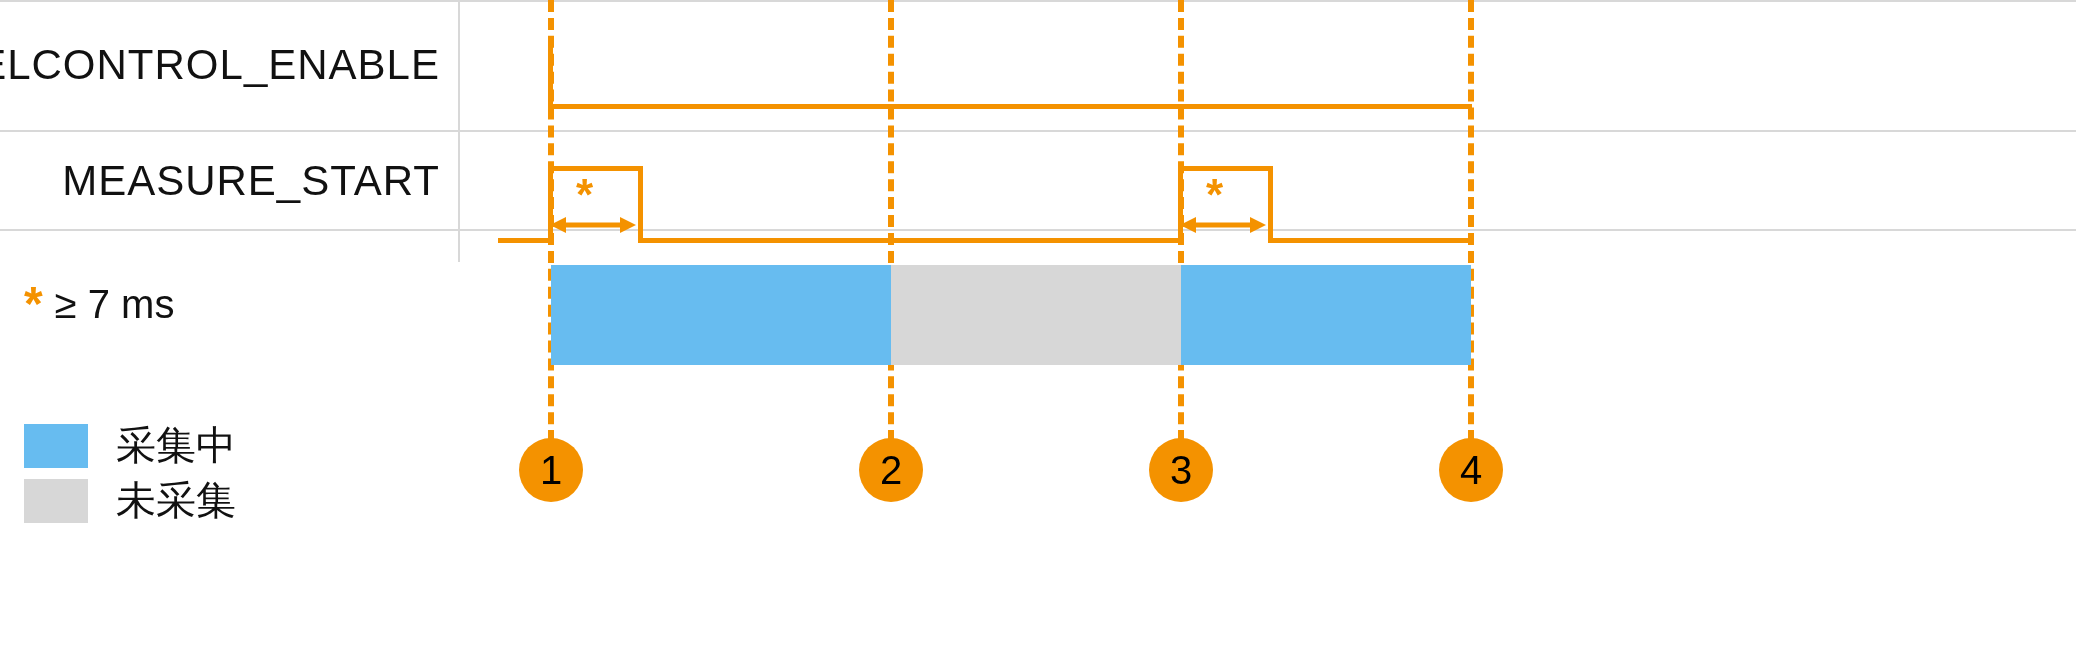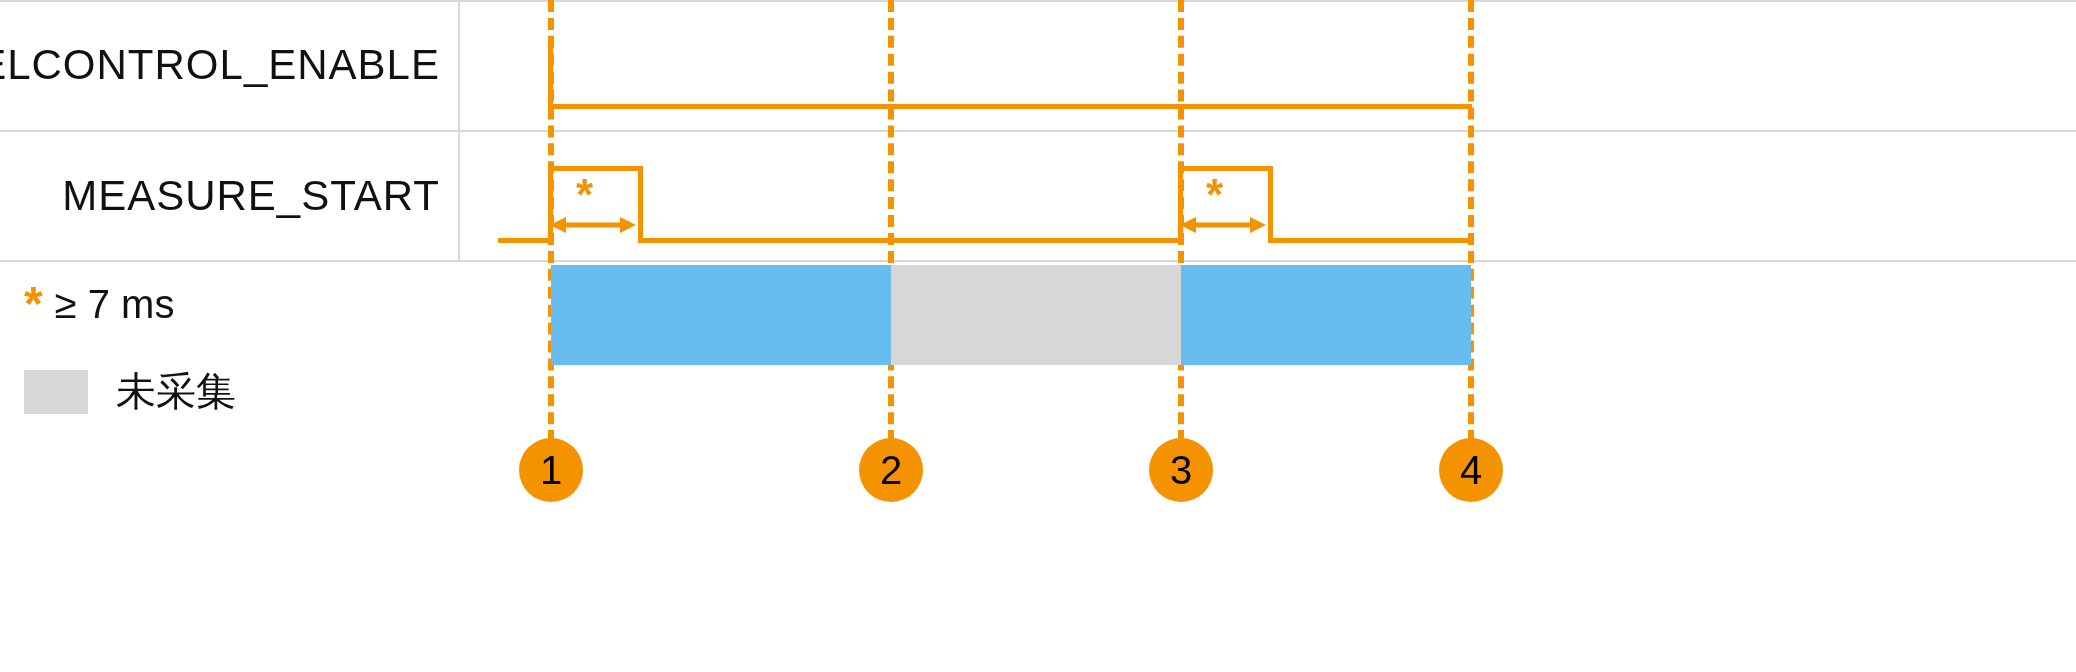--- a/index.html
+++ b/index.html
@@ -83,21 +83,21 @@
 
   
   .bar { position: absolute; height: 100px; top: 265px; }
   .bar-blue { background: var(--blue); }
   .bar-gray { background: var(--gray); }
 
   
   .legend { position: absolute; left: 24px; top: 280px; font-size: 40px; }
   .legend .asterisk-row { display: flex; align-items: center; gap: 12px; }
   .legend .asterisk-mark { color: var(--orange); font-size: 48px; font-weight: 700; line-height: 1; }
-  .legend .swatch-row { display: flex; align-items: center; gap: 28px; margin-top: 36px; }
+  .legend .swatch-row { display: flex; align-items: center; gap: 28px; }
   .legend .swatch { width: 64px; height: 44px; display: inline-block; }
   .legend .swatch.blue { background: var(--blue); }
   .legend .swatch.gray { background: var(--gray); }
 
   
   .pulse-annot {
     position: absolute;
     color: var(--orange);
     font-size: 44px;
     font-weight: 700;
@@ -113,21 +113,21 @@
   .dbl-arrow svg { display: block; }
 </style>
 </head>
 <body>
 
 <div class="row">
   <div class="hr-top"></div>
   <div class="label">LEVELCONTROL_ENABLE</div>
 </div>
 
-<div class="row" style="height:132px;">
+<div class="row" style="height:101px;">
   <div class="hr-top"></div>
   <div class="label">MEASURE_START</div>
   <div class="hr-bottom"></div>
 </div>
 
 <div class="v-sep"></div>
 
 <div class="timeline">
 
   <div class="vdash" style="left:90px;"></div>
@@ -188,17 +188,21 @@
   <div class="tp" style="left:1013px; top:470px;">
       <span>4</span>
     </div>
 </div>
 
 <div class="legend">
   <div class="asterisk-row">
     <span class="asterisk-mark">*</span>
     <span>≥ 7 ms</span>
   </div>
+  <div class="swatch-row" style="margin-top:90px;">
+    <span class="swatch blue"></span>
+    <span>采集中</span>
+  </div>
   <div class="swatch-row">
     <span class="swatch gray"></span>
     <span>未采集</span>
   </div>
 </div>
 
 </body></html>

